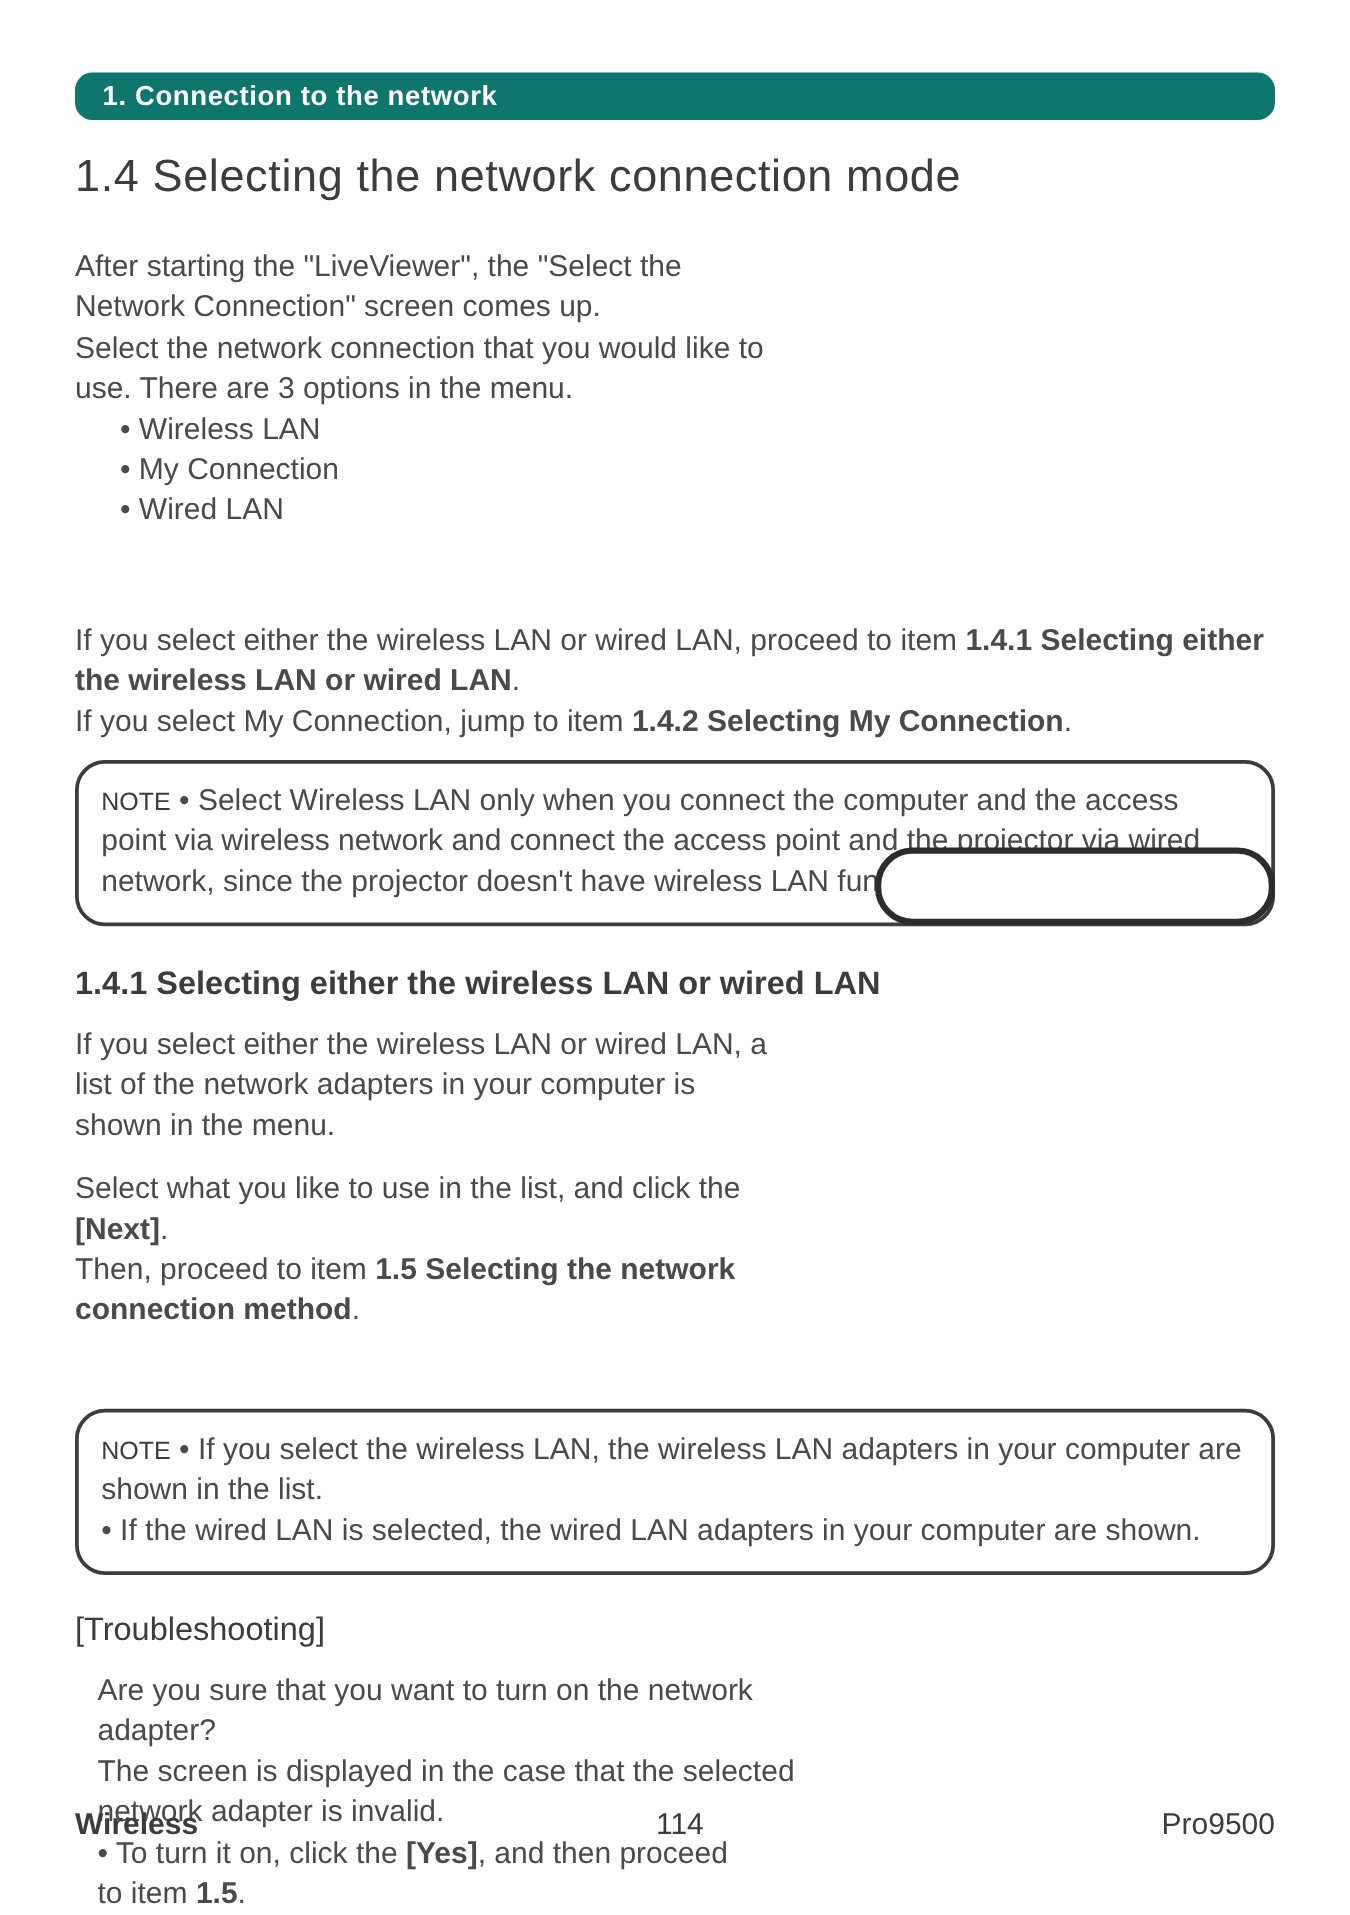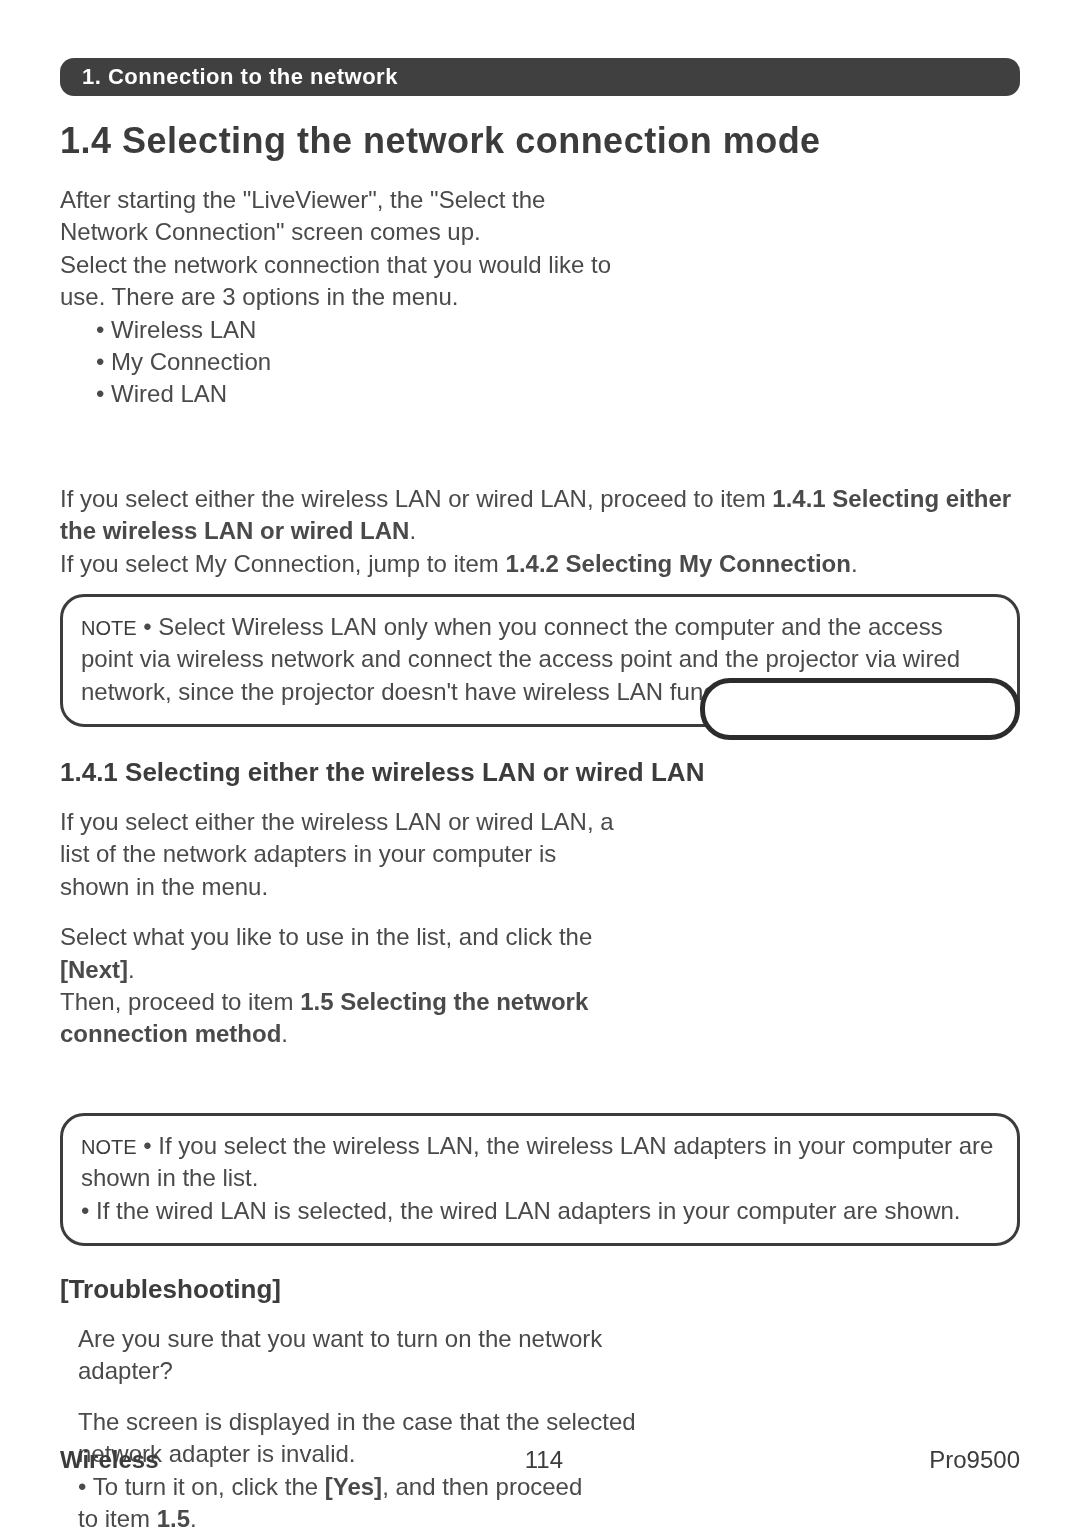--- a/index.html
+++ b/index.html
@@ -1,53 +1,53 @@
 <!DOCTYPE html>
 <html><head>
 <meta charset="utf-8">
 <style>
   * { box-sizing: border-box; margin: 0; padding: 0; }
   html, body { width: 1080px; height: 1532px; background: #fff; font-family: Arial, Helvetica, sans-serif; color: #4a4a4a; }
   .page { padding: 58px 60px 40px 60px; position: relative; height: 100%; }
   .header-bar {
-    background: #404040;
+    background: #0f766e;
     border-radius: 14px;
     padding: 6px 22px;
     margin-bottom: 24px;
   }
   .header-bar span { color: #fff; font-weight: bold; font-size: 22px; letter-spacing: 0.5px; }
-  .h1 { font-size: 36px; font-weight: 700; color: #3c3c3c; margin-bottom: 22px; letter-spacing: 0.5px; }
+  .h1 { font-size: 36px; font-weight: 400; color: #3c3c3c; margin-bottom: 36px; letter-spacing: 0.5px; }
   .body-text { font-size: 24px; line-height: 1.35; color: #4a4a4a; }
   .intro { max-width: 560px; }
   .options { margin: 0 0 0 36px; }
   .spacer { height: 72px; }
   .bold { font-weight: bold; }
   .note-box {
     border: 3px solid #3c3c3c;
     border-radius: 24px;
     padding: 14px 18px 16px 18px;
     margin-top: 14px;
     margin-bottom: 28px;
   }
   .note-label { font-weight: 400; font-size: 20px; color: #3c3c3c; }
   .sub-h { font-size: 26px; font-weight: bold; color: #3c3c3c; margin: 30px 0 18px 0; }
-  .sub-h2 { font-size: 26px; font-weight: bold; color: #3c3c3c; margin: 26px 0 18px 0; }
+  .sub-h2 { font-size: 26px; font-weight: normal; color: #3c3c3c; margin: 26px 0 18px 0; }
   .col-left { max-width: 560px; }
   .placeholder-box {
     position: absolute;
     right: 60px;
     top: 678px;
     width: 320px;
     height: 62px;
     border: 5px solid #2c2c2c;
     border-radius: 30px;
     background: #fff;
   }
   .trouble-body { margin-left: 18px; max-width: 560px; }
-  .trouble-q { margin-bottom: 18px; }
+  .trouble-q { margin-bottom: 0; }
   .footer {
     position: absolute;
     bottom: 58px;
     left: 60px;
     right: 60px;
     display: flex;
     justify-content: space-between;
     font-size: 24px;
     color: #3c3c3c;
   }

